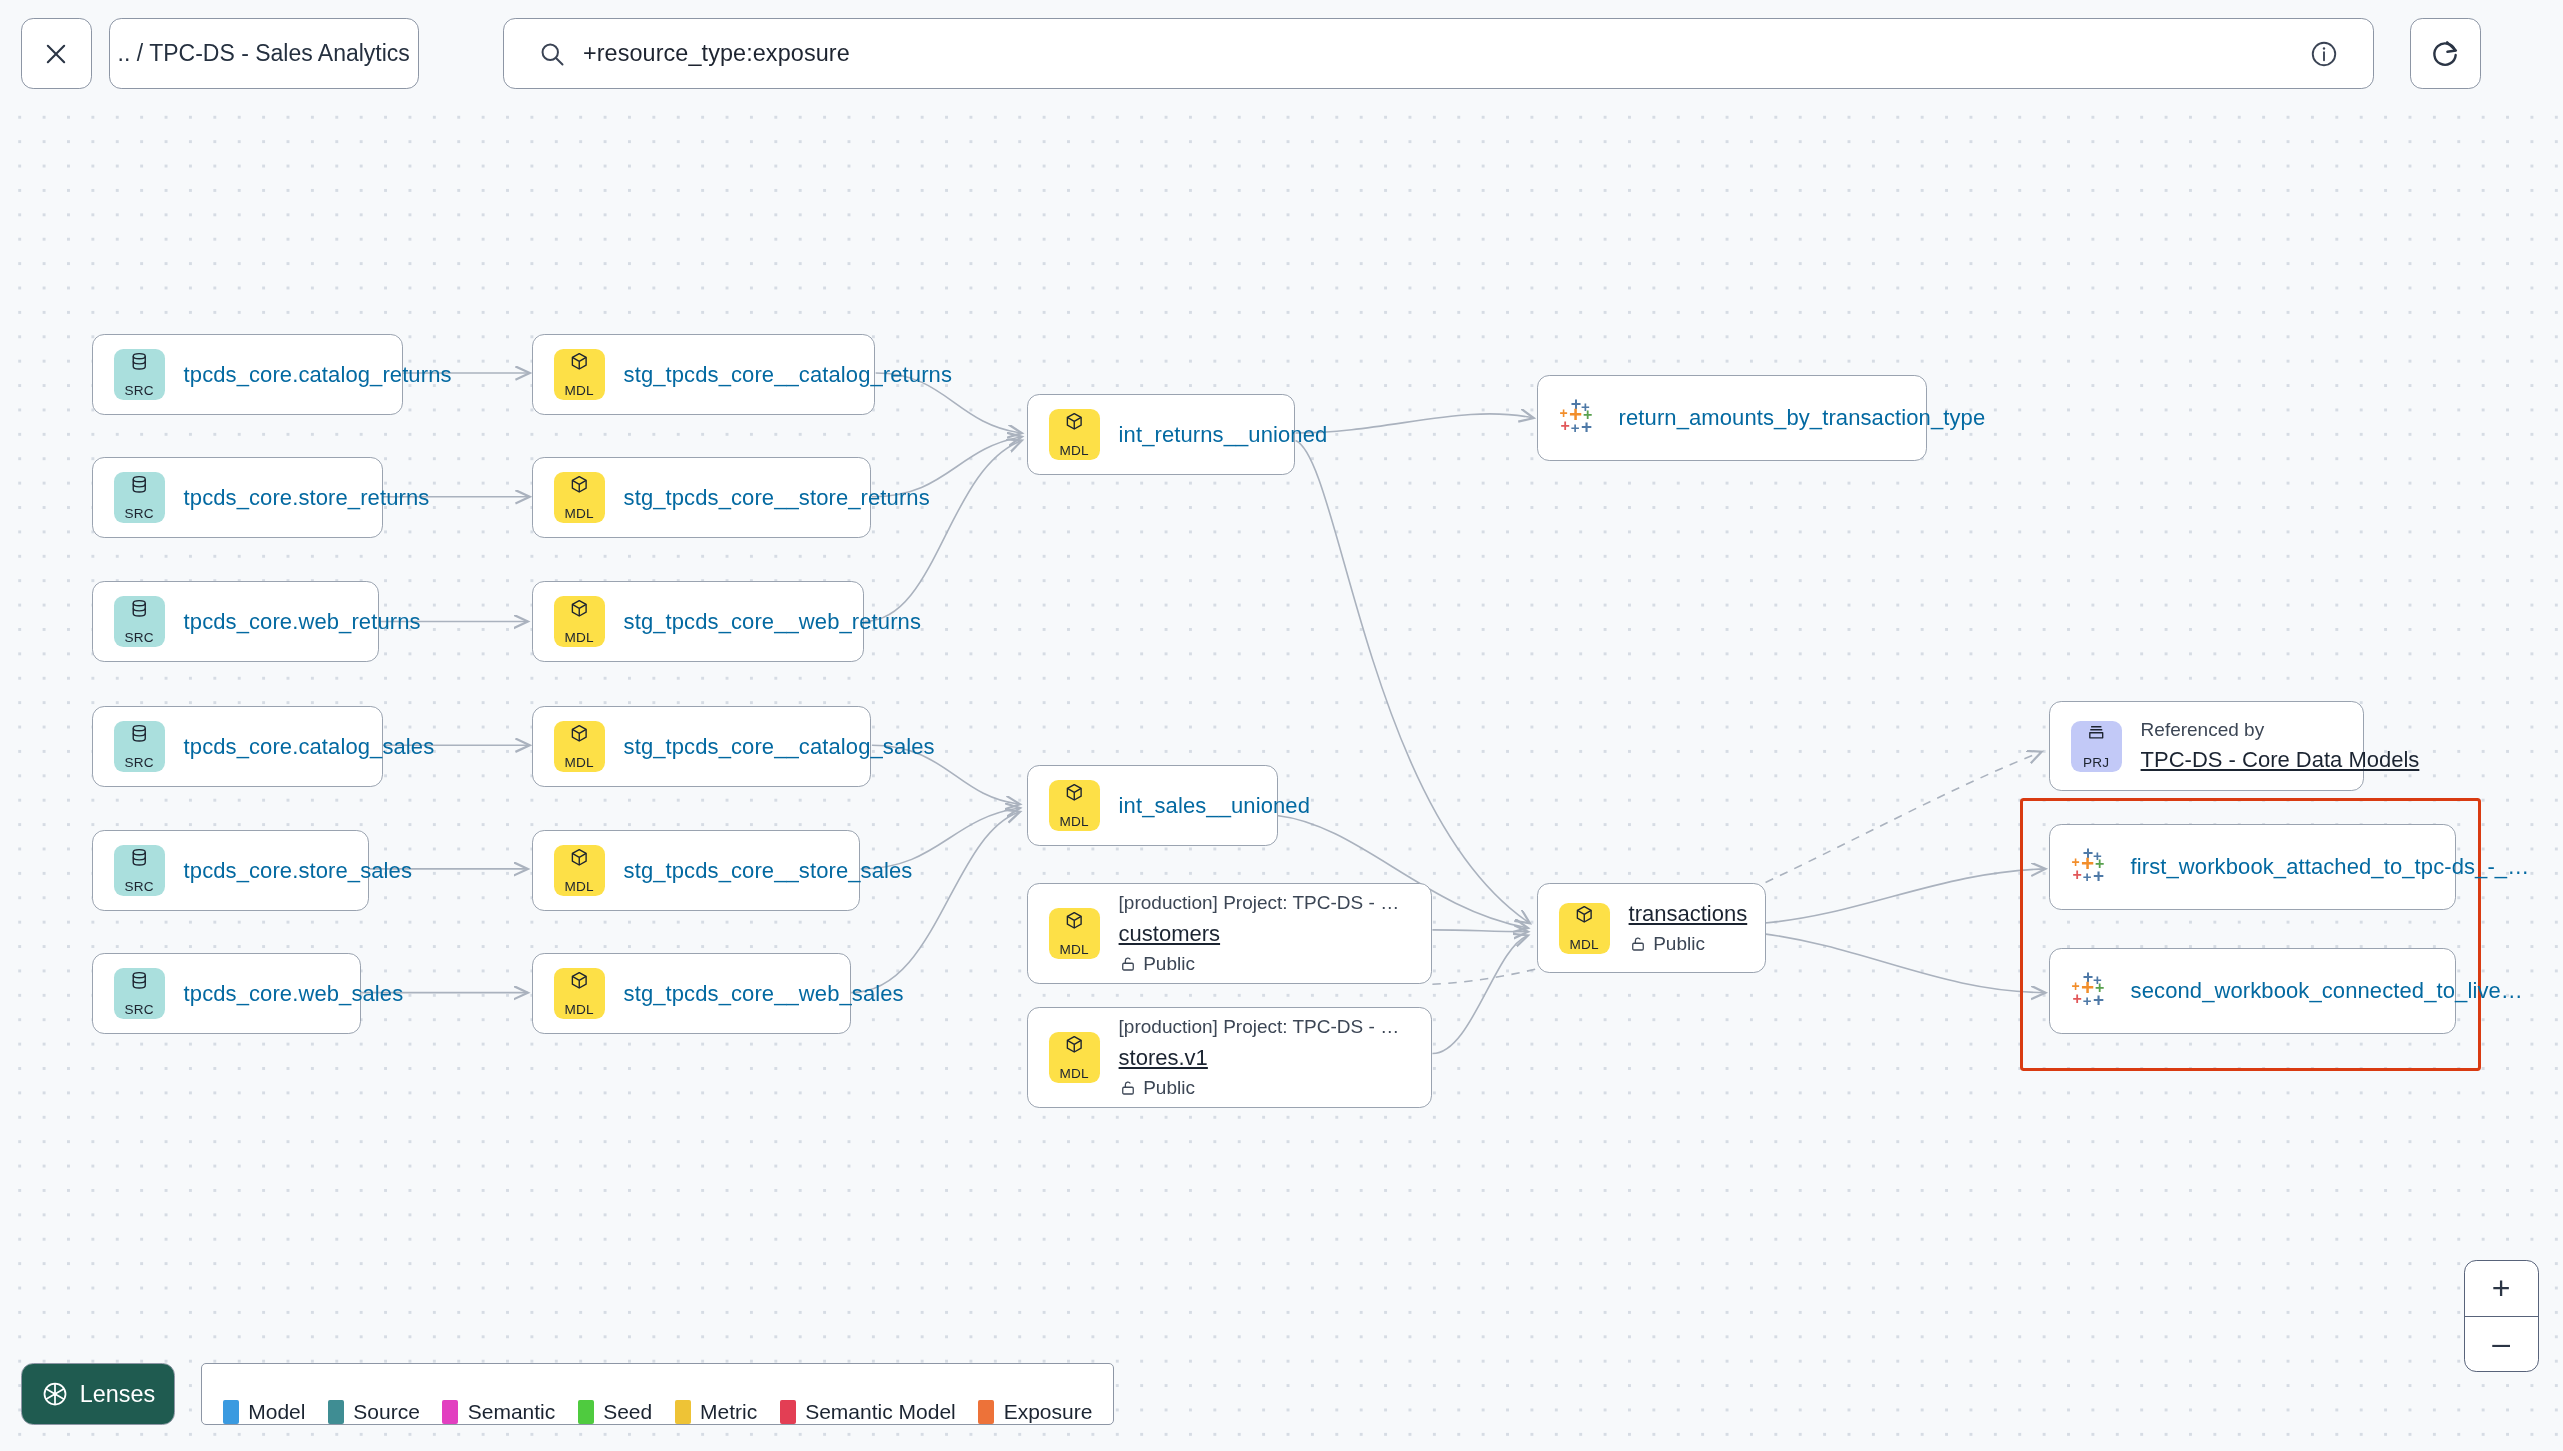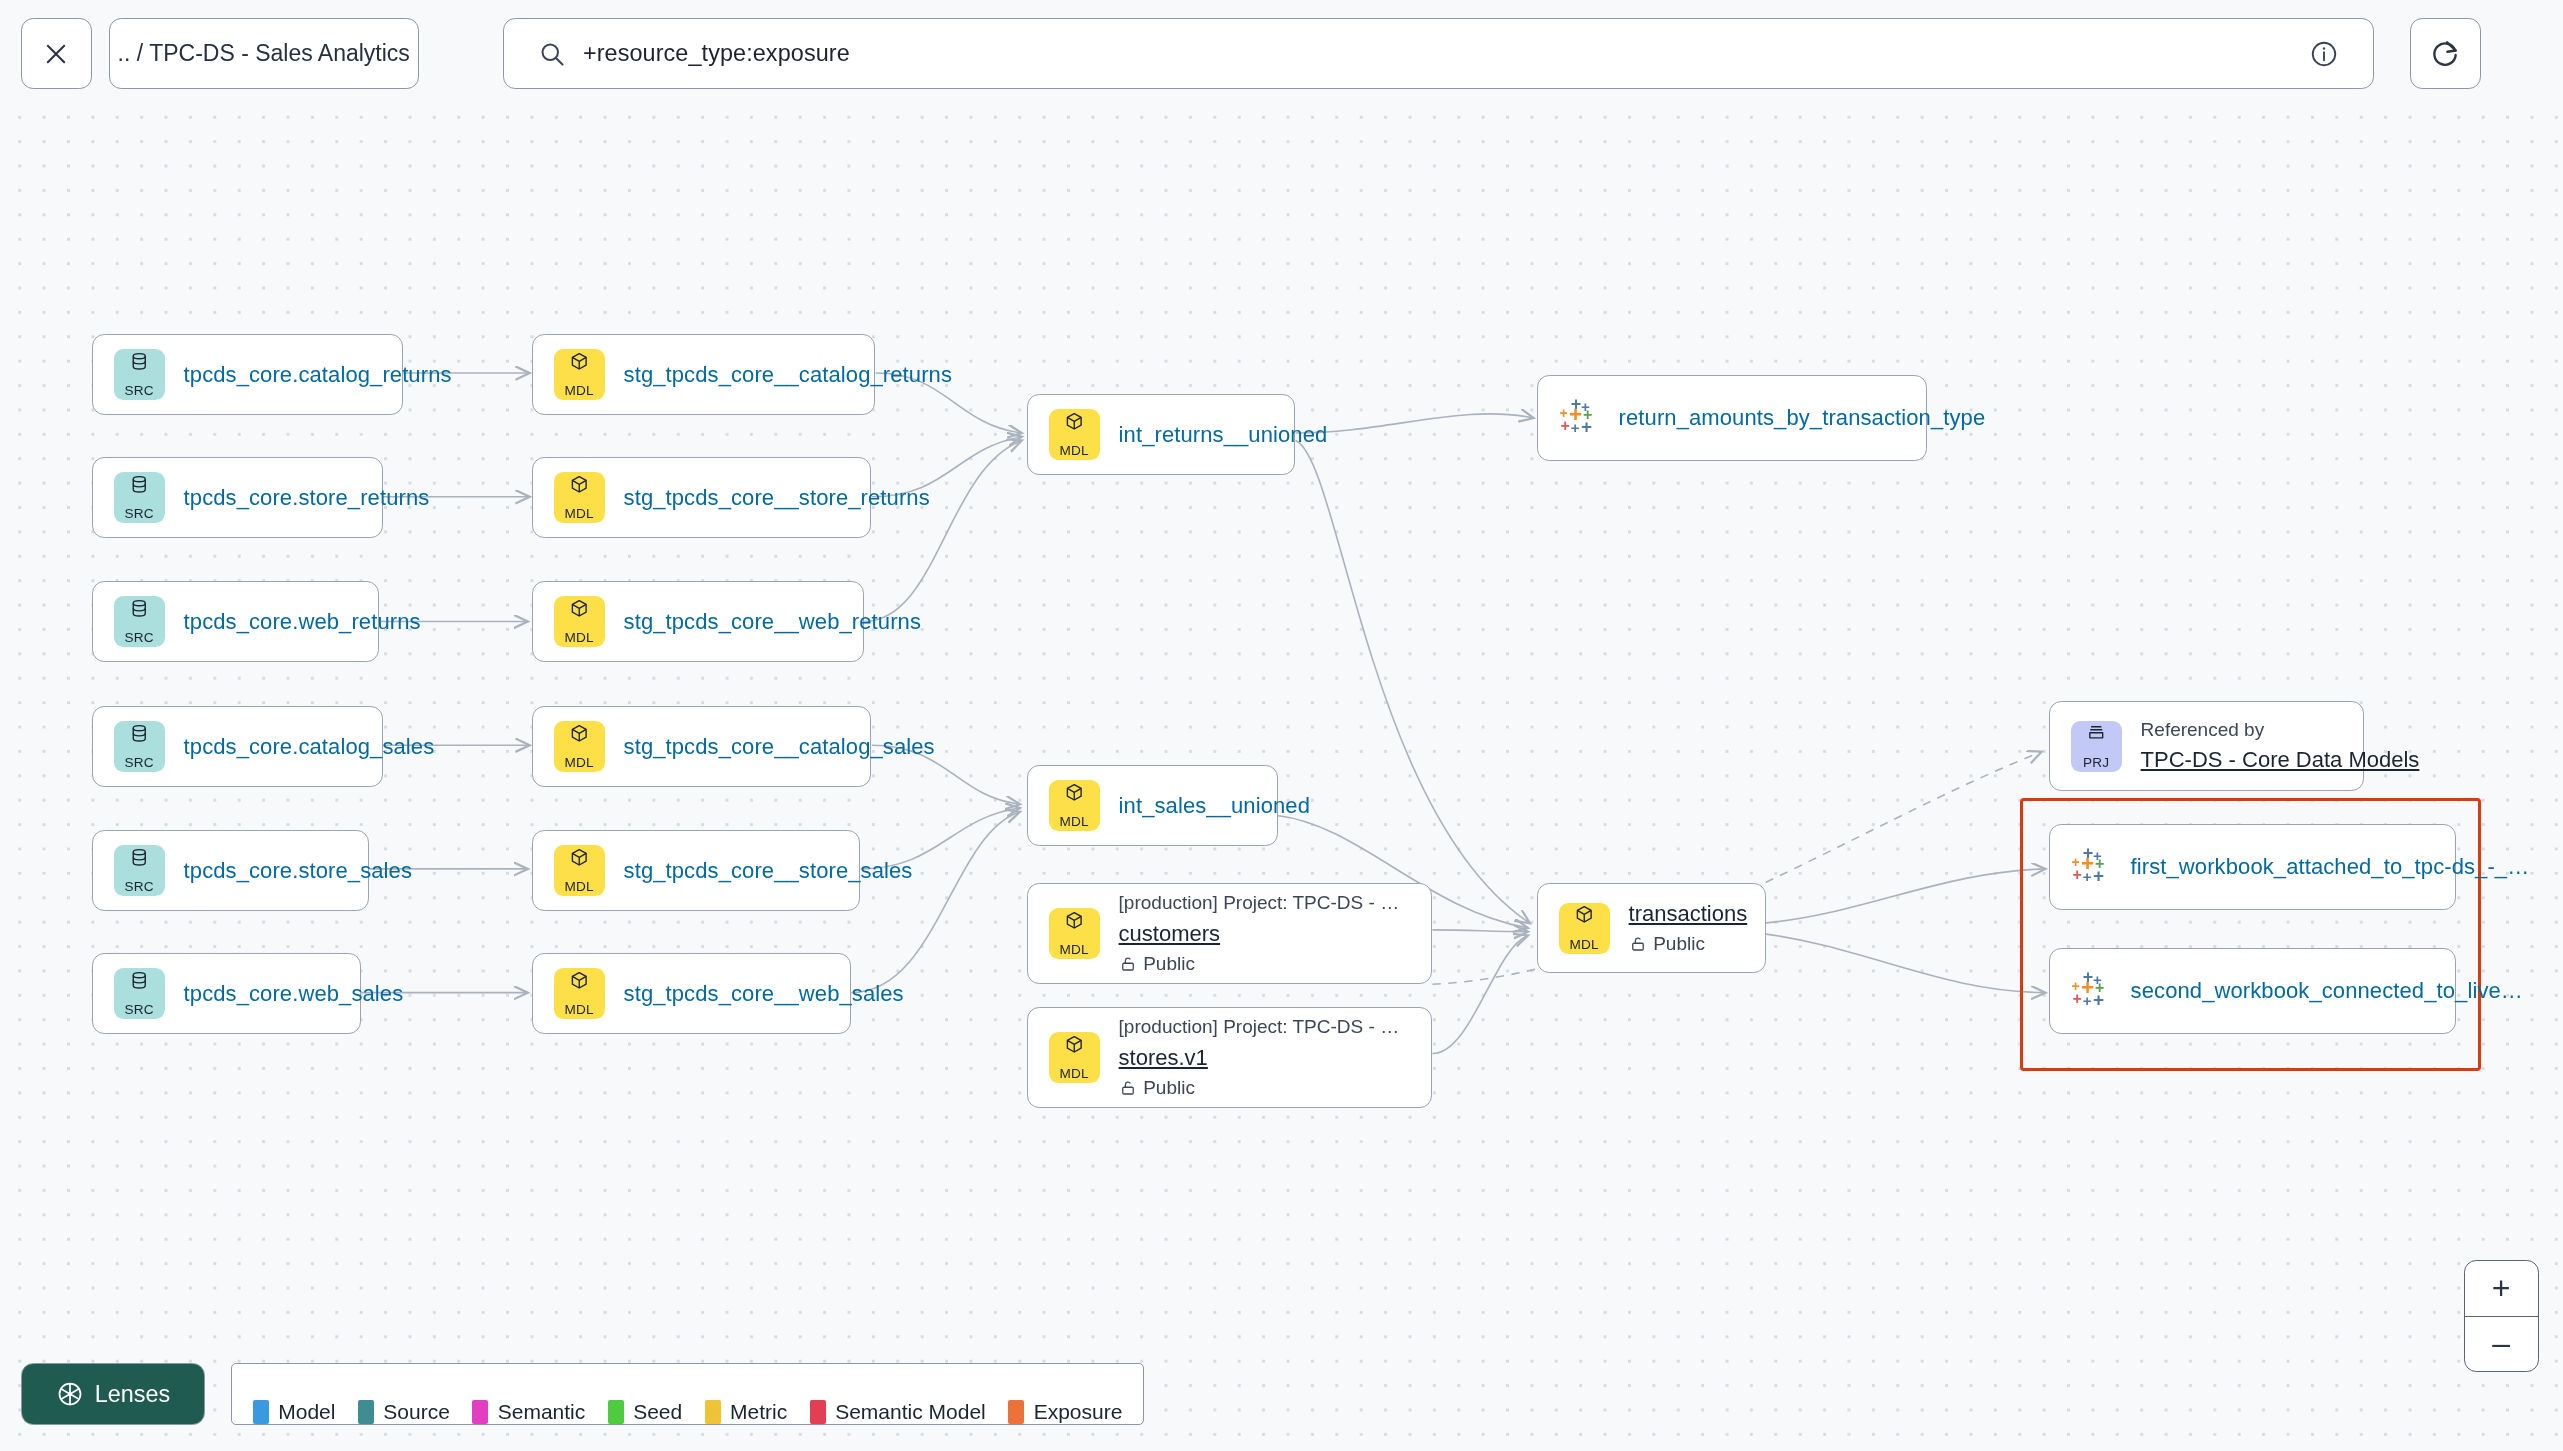--- a/index.html
+++ b/index.html
@@ -150,21 +150,21 @@
     display: flex; height: 62px;
     border-radius: 12.2px;
     overflow: hidden;
     border: 1.5px solid #8d96a5;
     background: #fff;
   }
   .lenses-btn {
     background: #1f5b50;
     color: #fff;
     display: flex; align-items: center; gap: 11.2px;
-    padding: 0 34px;
+    padding: 0 19px;
     font-size: 23.4px;
     cursor: pointer;
   }
   .restype-btn {
     background: #fff;
     color: #1d2430;
     display: flex; align-items: center; gap: 13px;
     padding: 0 20.6px;
     font-size: 23.4px;
     cursor: pointer;

